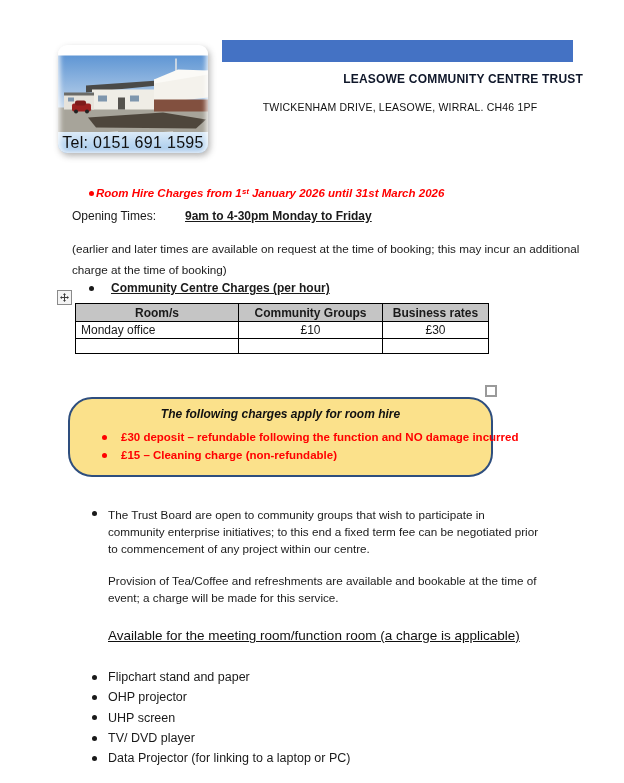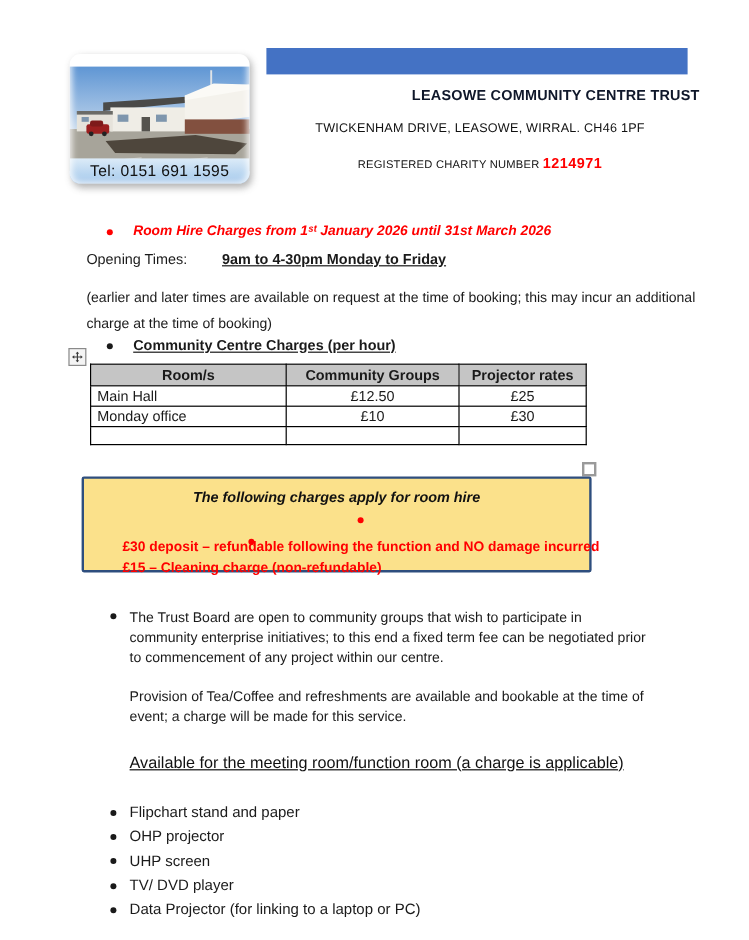--- a/index.html
+++ b/index.html
@@ -17,21 +17,21 @@
   }
   .photo::after {
     content:""; position:absolute; inset:0; border-radius:9px;
     box-shadow:inset 0 0 5px 2px rgba(255,255,255,.85); pointer-events:none;
   }
   .photo svg { display:block; }
   .tel-strip {
     position:absolute; left:0; bottom:0; width:100%; height:21px;
     background:linear-gradient(#dcebf8,#b3d2ef 70%,#8fb9e4);
     display:flex; align-items:center; justify-content:center;
-    font-size:13px; color:#0d0d0d; letter-spacing:0.3px;
+    font-size:16px; color:#0d0d0d; letter-spacing:0.3px;
   }
   .top-bar { position:absolute; left:222px; top:40px; width:351px; height:22px; background:#4472C4; }
   .head-title {
     position:absolute; left:217px; top:72px; width:366px; text-align:right;
     font-size:12px; font-weight:bold; color:#0f172a; letter-spacing:0.2px; white-space:nowrap;
   }
   .head-address {
     position:absolute; left:217px; top:101px; width:366px; text-align:center;
     font-size:10.5px; color:#111; letter-spacing:0.2px; white-space:nowrap;
   }
@@ -40,21 +40,21 @@
     font-size:9.3px; color:#111; letter-spacing:0.2px; white-space:nowrap;
   }
   .charity-number { font-size:12px; font-weight:bold; color:#FF0000; letter-spacing:0.4px; }
 
   
   .dot { border-radius:50%; background:#1a1a1a; flex:0 0 auto; }
   .abs { position:absolute; }
   .pre { white-space:pre-line; }
 
   
-  .room-hire-row { left:89px; top:187px; display:flex; align-items:center; gap:17px; }
+  .room-hire-row { left:89px; top:187px; display:flex; align-items:center; gap:2px; }
   .room-hire-row .dot { width:5px; height:5px; background:#FF0000; }
   .room-hire-text {
     color:#FF0000; font-weight:bold; font-style:italic; font-size:11.5px; white-space:nowrap;
   }
   .opening { left:72px; top:209px; font-size:12px; }
   .opening-label { display:inline-block; width:113px; }
   .opening-value { font-weight:bold; text-decoration:underline; }
   .note { left:72px; top:239px; width:510px; font-size:11.7px; line-height:20.5px; }
   .charges-row { left:89px; top:281px; display:flex; align-items:center; gap:17px; }
   .charges-row .dot { width:5px; height:5px; }
@@ -69,26 +69,26 @@
   .charges-table th, .charges-table td { border:1px solid #000; padding:0 5px; overflow:hidden; white-space:nowrap; }
   .charges-table th { background:#C5C5C5; font-weight:bold; text-align:center; height:17px; }
   .charges-table td { height:16px; text-align:center; }
   .charges-table td:first-child { text-align:left; }
   .charges-table tr.empty td { height:14px; }
   .resize-handle { left:485px; top:385px; width:8px; height:8px; border:2px solid #9a9a9a; background:#fff; }
 
   
   .charges-box {
     left:68px; top:397px; width:425px; height:80px; box-sizing:border-box;
-    background:#FBE18B; border:2px solid #2E4E7E; border-radius:2px;
+    background:#FBE18B; border:2px solid #2E4E7E; border-radius:24px;
   }
   .charges-box-title {
     margin-top:8px; text-align:center; font-size:12px; font-weight:bold; font-style:italic; color:#111;
   }
-  .charges-box-item { position:absolute; left:32px; display:flex; align-items:center; gap:14px;flex-direction:column; }
+  .charges-box-item { position:absolute; left:32px; display:flex; align-items:center; gap:14px; }
   .charges-box-item .dot { width:5px; height:5px; background:#FF0000; }
   .charges-box-item span.txt { color:#FF0000; font-weight:bold; font-size:11.5px; white-space:nowrap; }
 
   
   .trust-dot { left:92px; top:511px; width:5px; height:5px; }
   .trust-text { left:108px; top:506px; width:480px; font-size:11.7px; line-height:17.2px; }
   .provision-text { left:108px; top:572px; width:480px; font-size:11.7px; line-height:17.2px; }
   .available-heading {
     left:108px; top:628px; font-size:13.5px; text-decoration:underline; white-space:nowrap; color:#111;
   }
@@ -131,21 +131,20 @@
       <polygon points="30,62 105,57 148,64 138,73 38,72" fill="#4e463c"></polygon>
       <line x1="20" y1="80" x2="60" y2="76" stroke="#c9c7bf" stroke-width="1"></line>
       <line x1="75" y1="80" x2="115" y2="76" stroke="#c9c7bf" stroke-width="1"></line>
     </svg>
     <div class="tel-strip">Tel: 0151 691 1595</div>
   </div>
 
   <div class="top-bar"></div>
   <div class="head-title">LEASOWE COMMUNITY CENTRE TRUST</div>
   <div class="head-address">TWICKENHAM DRIVE, LEASOWE, WIRRAL. CH46 1PF</div>
-  <div class="head-charity"><span>REGISTERED CHARITY NUMBER </span><span class="charity-number">1214971</span></div>
 
   <div class="abs room-hire-row">
     <span class="dot"></span>
     <span class="room-hire-text">Room Hire Charges from 1ˢᵗ January 2026 until 31st March 2026</span>
   </div>
 
   <div class="abs opening">
     <span class="opening-label">Opening Times:</span><span class="opening-value">9am to 4-30pm Monday to Friday</span>
   </div>
 
@@ -166,29 +165,24 @@
   <table class="abs charges-table">
     <colgroup>
         <col style="width:163px">
         <col style="width:144px">
         <col style="width:106px">
       </colgroup>
     <thead>
       <tr>
         <th>Room/s</th>
         <th>Community Groups</th>
-        <th>Projector rates</th>
+        <th>Business rates</th>
       </tr>
     </thead>
     <tbody>
-      <tr>
-        <td>Main Hall</td>
-        <td>£12.50</td>
-        <td>£25</td>
-      </tr>
       <tr>
         <td>Monday office</td>
         <td>£10</td>
         <td>£30</td>
       </tr>
       <tr class="empty">
         <td></td>
         <td></td>
         <td></td>
       </tr>

